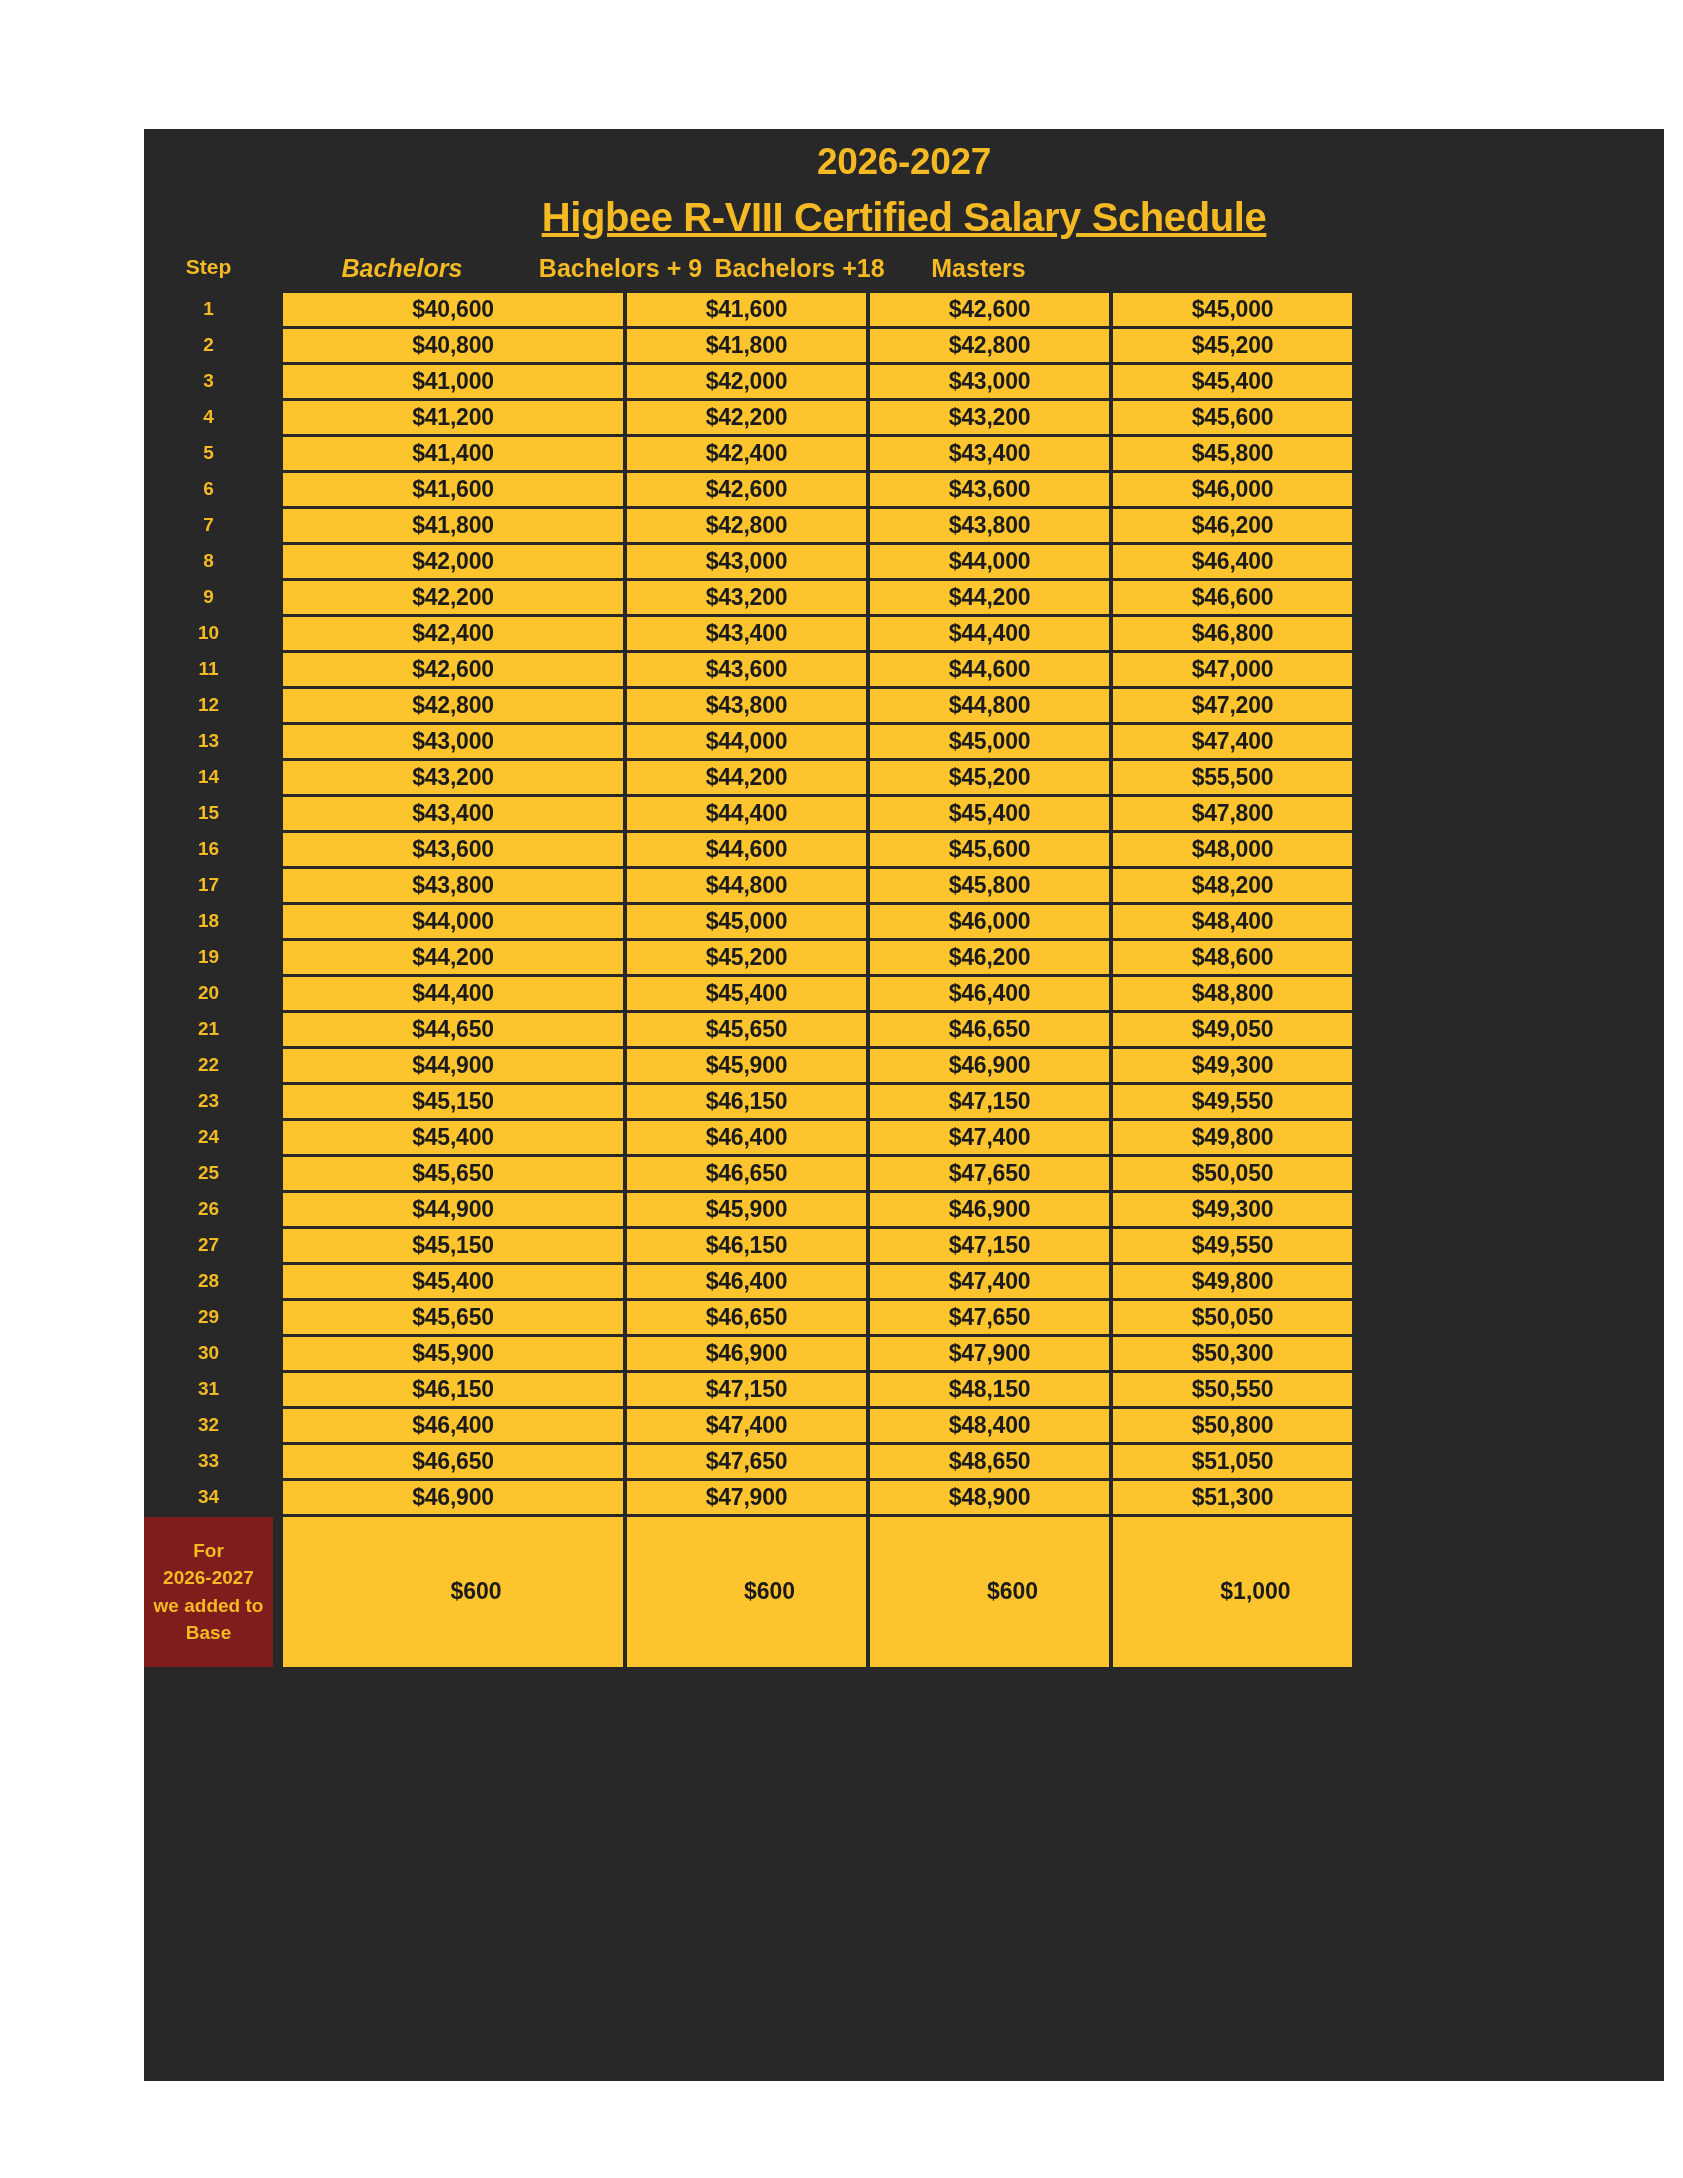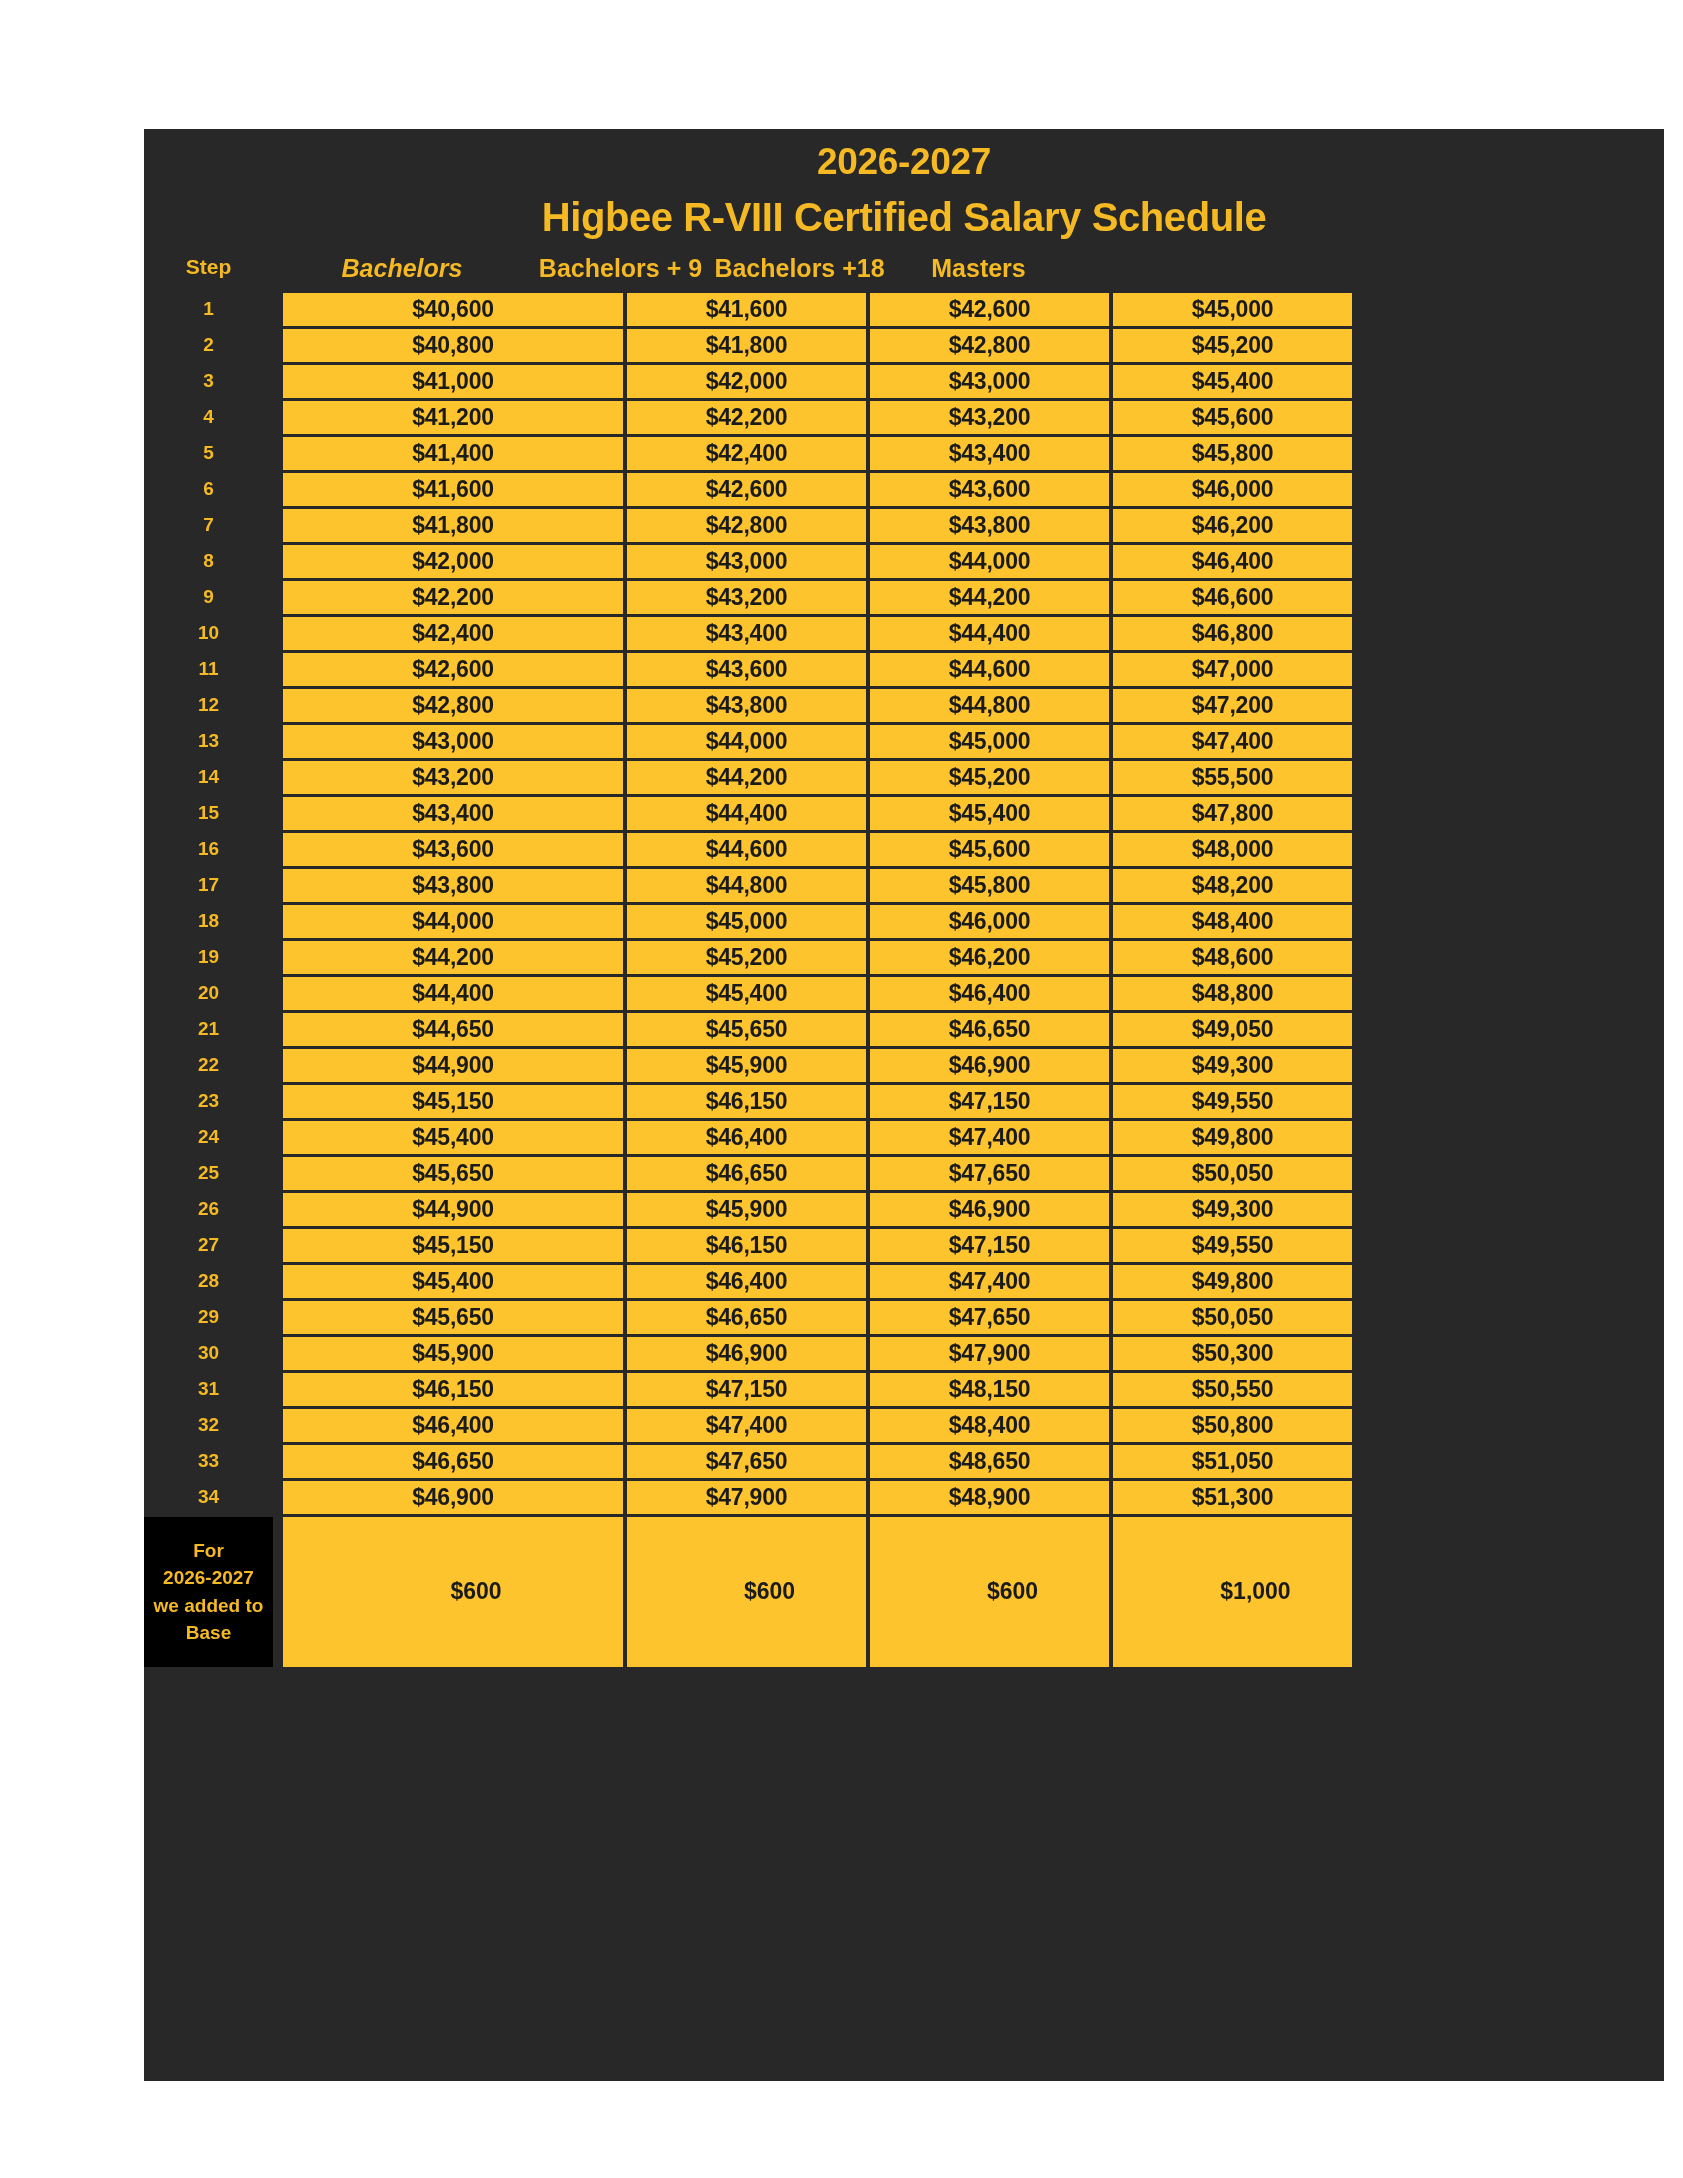--- a/index.html
+++ b/index.html
@@ -43,20 +43,21 @@
     letter-spacing: -0.3px;
     line-height: 1.05;
   }
   .title-main {
     margin-top: 14px;
     font-size: 40px;
     font-weight: bold;
     color: #F5B924;
     letter-spacing: -0.4px;
     line-height: 1.05;
+    text-decoration: underline;
   }
 
   
   .header-row {
     display: flex;
     margin-top: 18px;
     height: 34px;
   }
   .h-step {
     width: 129px;
@@ -133,21 +134,21 @@
     flex: 0 0 129px;
     display: flex;
     flex-direction: column;
     align-items: center;
     justify-content: center;
     color: #F5B924;
     font-size: 19px;
     font-weight: bold;
     line-height: 1.45;
     text-align: center;
-    background: #000000;
+    background: #7f1d1d;
   }
   .footer-cell {
     display: flex;
     align-items: center;
     justify-content: center;
     background: #FDC42E;
     color: #1b1b1b;
     font-size: 23px;
     font-weight: bold;
     box-sizing: border-box;

